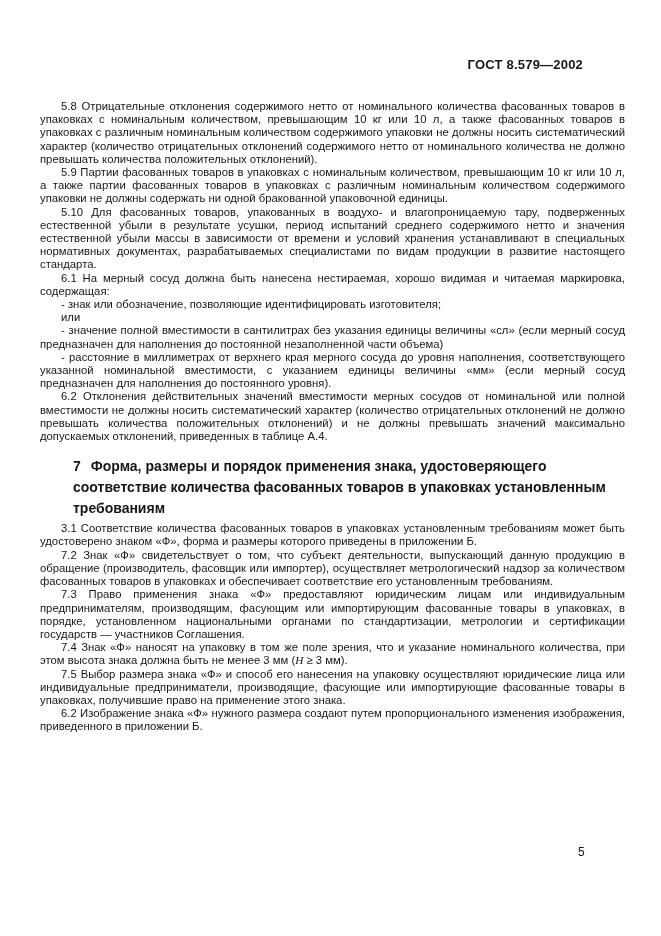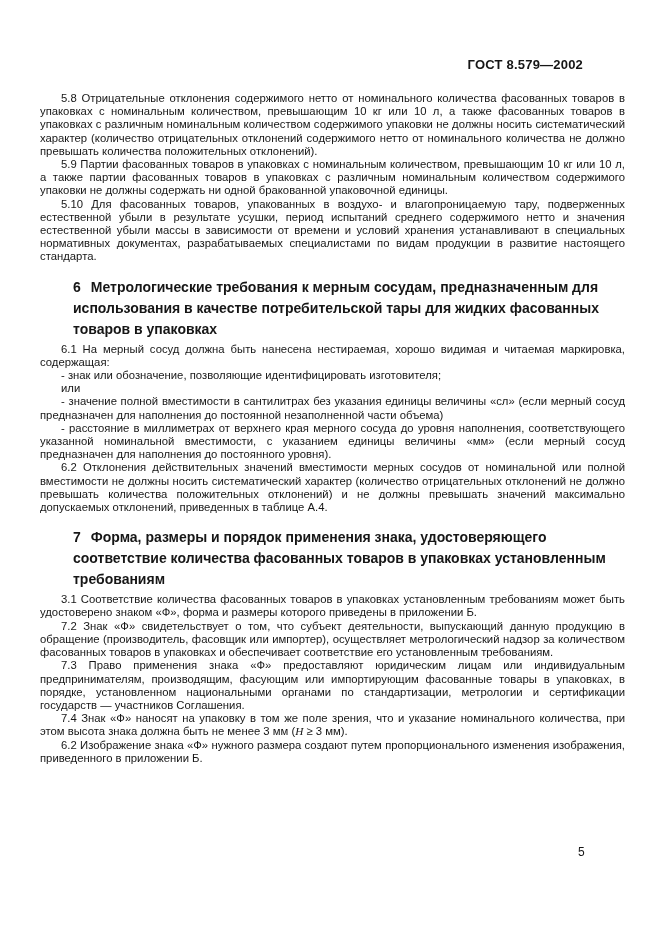--- a/index.html
+++ b/index.html
@@ -20,21 +20,21 @@
   }
   .doc-header {
     text-align: right;
     padding-right: 42px;
     font-weight: 700;
     font-size: 13px;
     line-height: 15px;
     letter-spacing: 0.2px;
   }
   .body-text {
-    margin-top: 20px;
+    margin-top: 28px;
     font-size: 11.3px;
     line-height: 13.2px;
     text-align: justify;
   }
   p.para {
     margin: 0;
     text-indent: 21px;
   }
   h2.section-heading {
     font-size: 14px;
@@ -66,21 +66,20 @@
   <div class="doc-header">ГОСТ 8.579—2002</div>
 
   <div class="body-text">
 
     <p class="para">5.8 Отрицательные отклонения содержимого нетто от номинального количества фасованных товаров в упаковках с номинальным количеством, превышающим 10 кг или 10 л, а также фасованных товаров в упаковках с различным номинальным количеством содержимого упаковки не должны носить систематический характер (количество отрицательных отклонений содержимого нетто от номинального количества не должно превышать количества положительных отклонений).</p>
 
     <p class="para">5.9 Партии фасованных товаров в упаковках с номинальным количеством, превышающим 10 кг или 10 л, а также партии фасованных товаров в упаковках с различным номинальным количеством содержимого упаковки не должны содержать ни одной бракованной упаковочной единицы.</p>
 
     <p class="para">5.10 Для фасованных товаров, упакованных в воздухо- и влагопроницаемую тару, подверженных естественной убыли в результате усушки, период испытаний среднего содержимого нетто и значения естественной убыли массы в зависимости от времени и условий хранения устанавливают в специальных нормативных документах, разрабатываемых специалистами по видам продукции в развитие настоящего стандарта.</p>
 
-    <h2 class="section-heading"><span class="h-num">6</span><span>Метрологические требования к мерным сосудам, предназначенным для использования в качестве потребительской тары для жидких фасованных товаров в упаковках</span></h2>
 
     <p class="para">6.1 На мерный сосуд должна быть нанесена нестираемая, хорошо видимая и читаемая маркировка, содержащая:</p>
 
 
     <p class="para">- знак или обозначение, позволяющие идентифицировать изготовителя;</p>
 
     <p class="para">или</p>
 
     <p class="para">- значение полной вместимости в сантилитрах без указания единицы величины «сл» (если мерный сосуд предназначен для наполнения до постоянной незаполненной части объема)</p>
 
@@ -91,20 +90,21 @@
     <h2 class="section-heading"><span class="h-num">7</span><span>Форма, размеры и порядок применения знака, удостоверяющего соответствие количества фасованных товаров в упаковках установленным требованиям</span></h2>
 
     <p class="para">3.1 Соответствие количества фасованных товаров в упаковках установленным требованиям может быть удостоверено знаком «Ф», форма и размеры которого приведены в приложении Б.</p>
 
     <p class="para">7.2 Знак «Ф» свидетельствует о том, что субъект деятельности, выпускающий данную продукцию в обращение (производитель, фасовщик или импортер), осуществляет метрологический надзор за количеством фасованных товаров в упаковках и обеспечивает соответствие его установленным требованиям.</p>
 
     <p class="para">7.3 Право применения знака «Ф» предоставляют юридическим лицам или индивидуальным предпринимателям, производящим, фасующим или импортирующим фасованные товары в упаковках, в порядке, установленном национальными органами по стандартизации, метрологии и сертификации государств — участников Соглашения.</p>
 
     <p class="para"><span>7.4 Знак «Ф» наносят на упаковку в том же поле зрения, что и указание номинального количества, при этом высота знака должна быть не менее 3 мм (</span><span class="math-var">H</span><span> ≥ 3 мм).</span></p>
 
+    <p class="para">7.5 Выбор размера знака «Ф» и способ его нанесения на упаковку осуществляют юридические лица или индивидуальные предприниматели, производящие, фасующие или импортирующие фасованные товары в упаковках, получившие право на применение этого знака.</p>
 
     <p class="para">6.2 Изображение знака «Ф» нужного размера создают путем пропорционального изменения изображения, приведенного в приложении Б.</p>
 
   </div>
 
   <div class="page-number">5</div>
 
 </div>
 
 </body></html>

